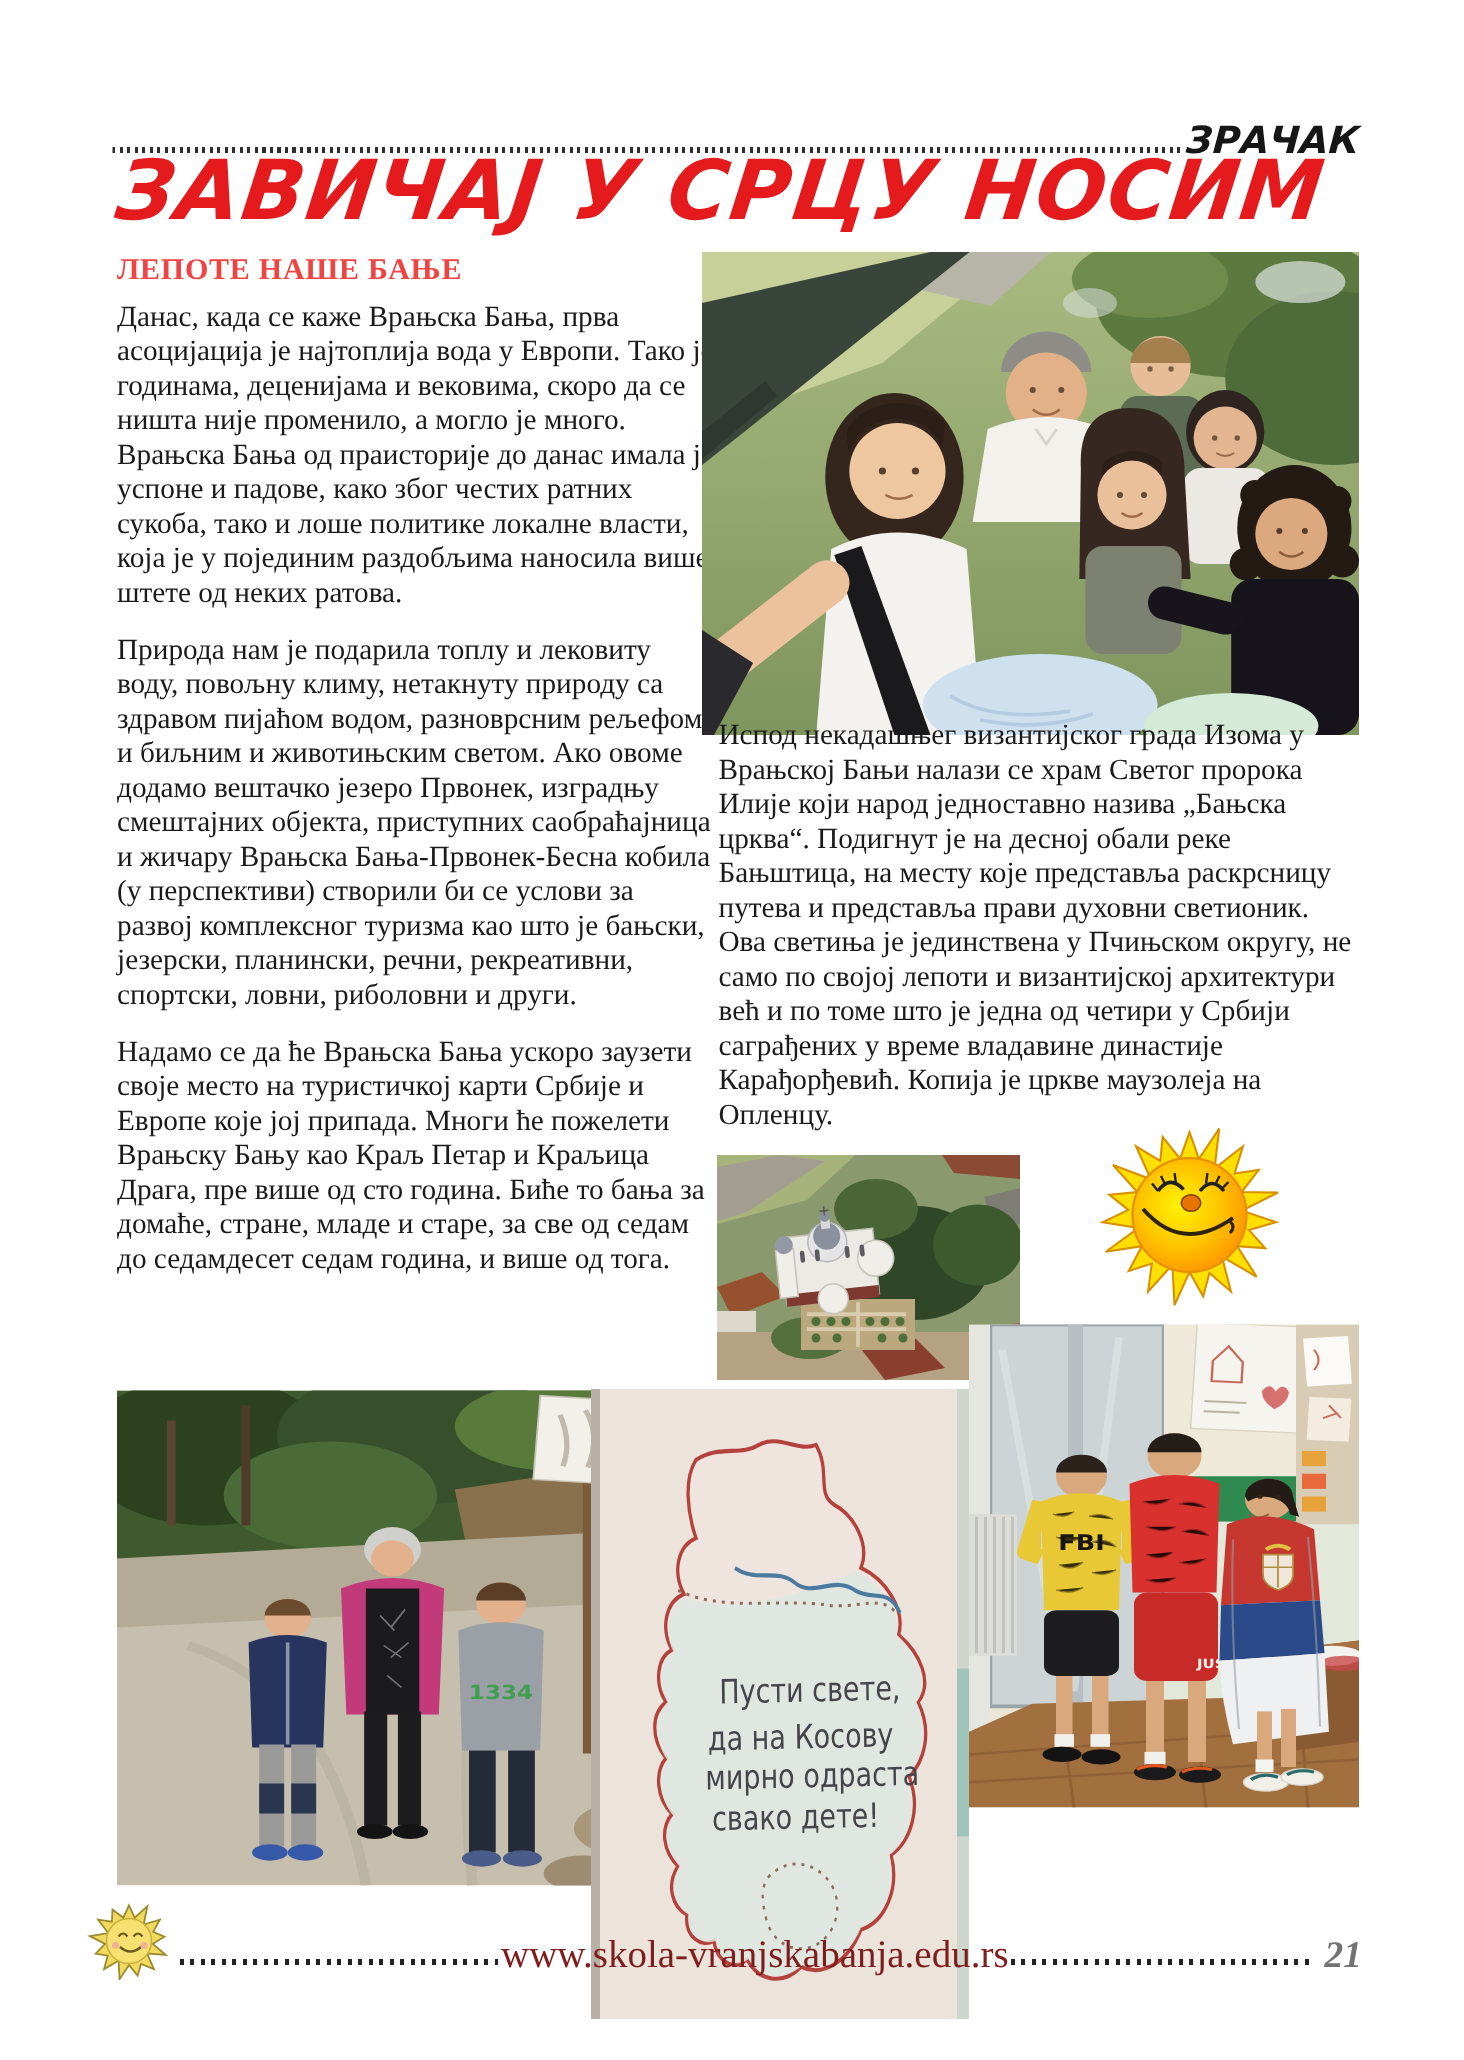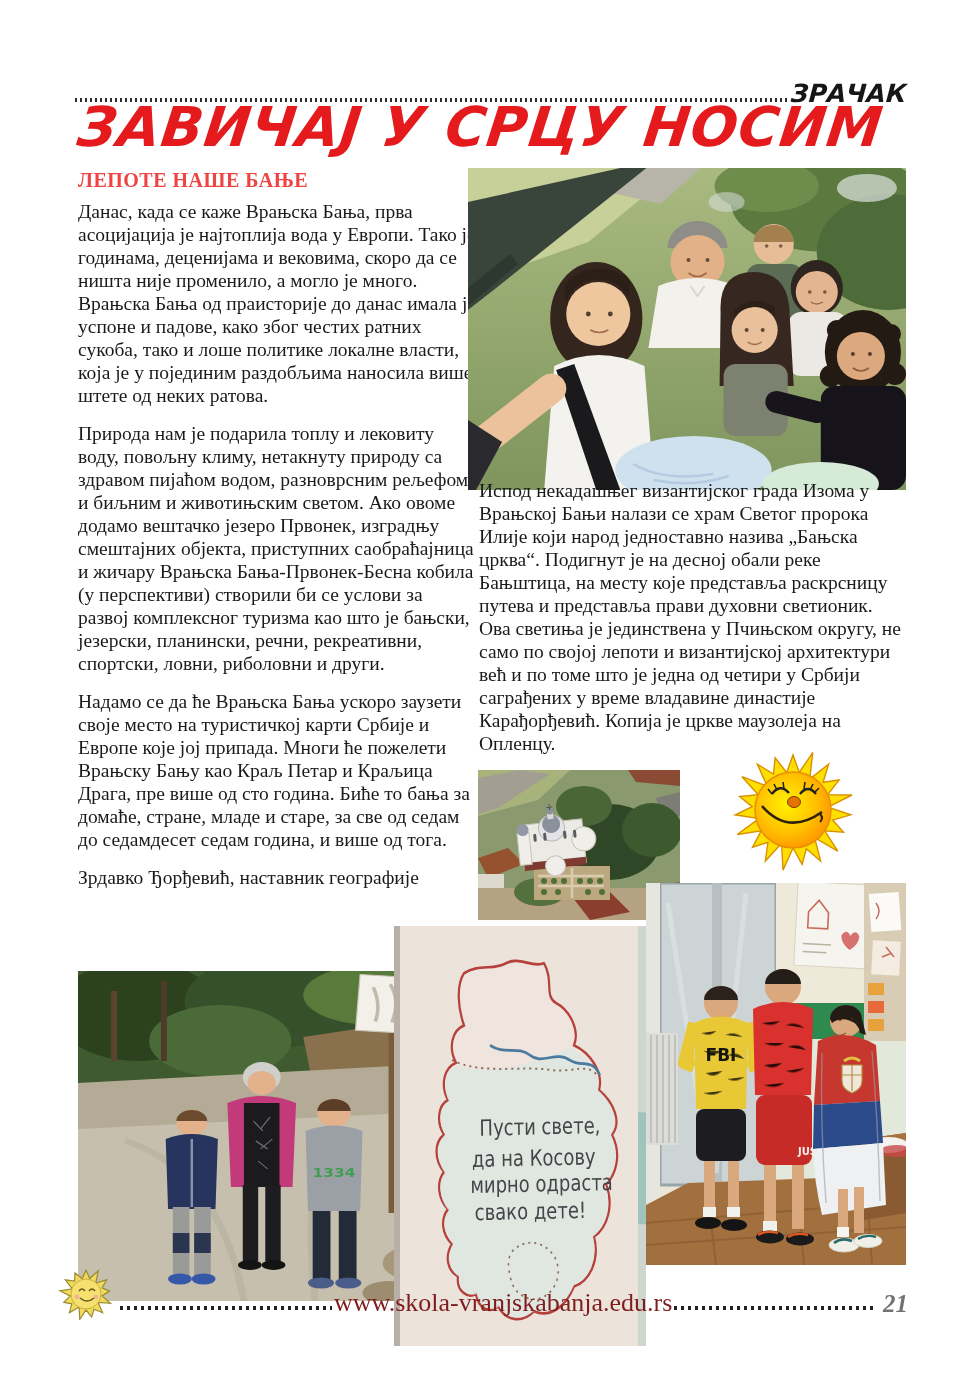--- a/index.html
+++ b/index.html
@@ -30,23 +30,23 @@
   
   .col-left{position:absolute;left:78px;top:200px;width:398px;}
   .col-right{position:absolute;left:479px;top:479px;width:430px;}
   .col-left p,.col-right p{margin:0 0 15px 0;font-size:19.5px;line-height:23px;text-align:left;}
   .byline{margin-top:4px !important;}
   
   .photo{position:absolute;margin:0;padding:0;}
   .photo svg{display:block;width:100%;height:100%;}
   .photo-selfie{left:468px;top:168px;width:438px;height:322px;}
   .photo-church{left:478px;top:770px;width:202px;height:150px;}
-  .photo-road{left:78px;top:971px;width:371px;height:330px;}
+  .photo-road{left:78px;top:927px;width:371px;height:330px;}
   .photo-map{left:394px;top:926px;width:252px;height:420px;}
-  .photo-classroom{left:646px;top:883px;width:260px;height:382px;}
+  .photo-classroom{left:646px;top:883px;width:260px;height:322px;}
   .sun-big{position:absolute;left:728px;top:750px;width:130px;height:122px;}
   .sun-big svg{display:block;width:100%;height:100%;}
   
   .footer-sun{position:absolute;left:58px;top:1268px;width:56px;height:52px;}
   .footer-sun svg{display:block;width:100%;height:100%;}
   .footer-line{
     position:absolute;left:120px;right:68px;top:1282px;height:34px;
     display:flex;align-items:flex-end;
   }
   .footer-dots{margin-bottom:6px;background:repeating-linear-gradient(90deg,#222 0 2.6px,transparent 2.6px 7px);height:4px;}
@@ -71,21 +71,20 @@
     <span class="masthead-label">ЗРАЧАК</span>
   </header>
 
   <h1 class="title">ЗАВИЧАЈ У СРЦУ НОСИМ</h1>
   <h2 class="subtitle">ЛЕПОТЕ НАШЕ БАЊЕ</h2>
 
   <section class="col-left">
     <p>Данас, када се каже Врањска Бања, прва асоцијација је најтоплија вода у Европи. Тако је годинама, деценијама и вековима, скоро да се ништа није променило, а могло је много. Врањска Бања од праисторије до данас имала је успоне и падове, како због честих ратних сукоба, тако и лоше политике локалне власти, која је у појединим раздобљима наносила више штете од неких ратова.</p>
     <p>Природа нам је подарила топлу и лековиту воду, повољну климу, нетакнуту природу са здравом пијаћом водом, разноврсним рељефом и биљним и животињским светом. Ако овоме додамо вештачко језеро Првонек, изградњу смештајних објекта, приступних саобраћајница и жичару Врањска Бања-Првонек-Бесна кобила (у перспективи) створили би се услови за развој комплексног туризма као што је бањски, језерски, планински, речни, рекреативни, спортски, ловни, риболовни и други.</p>
     <p>Надамо се да ће Врањска Бања ускоро заузети своје место на туристичкој карти Србије и Европе које јој припада. Многи ће пожелети Врањску Бању као Краљ Петар и Краљица Драга, пре више од сто година. Биће то бања за домаће, стране, младе и старе, за све од седам до седамдесет седам година, и више од тога.</p>
-    <p class="byline">Зрдавко Ђорђевић, наставник географије</p>
   </section>
 
   <figure class="photo photo-selfie">
     <svg viewBox="0 0 437 322" preserveAspectRatio="none">
       <defs>
         <linearGradient id="grass" x1="0" y1="0" x2="0" y2="1">
           <stop offset="0" stop-color="#a9ba80"></stop>
             <stop offset="1" stop-color="#7e955d"></stop>
         </linearGradient>
       </defs>

